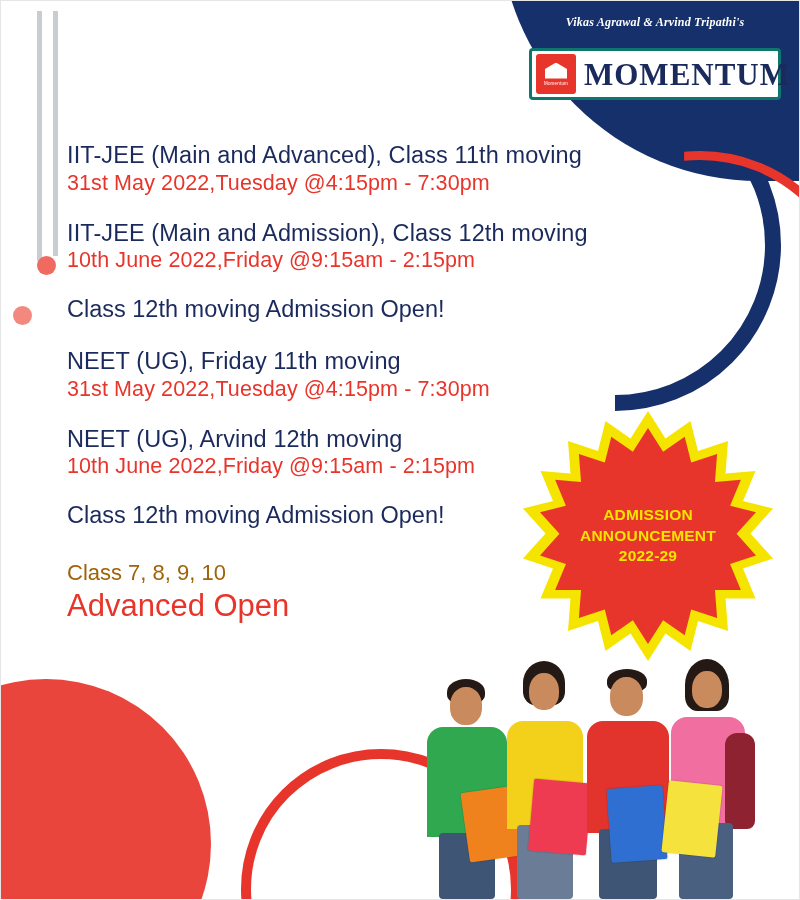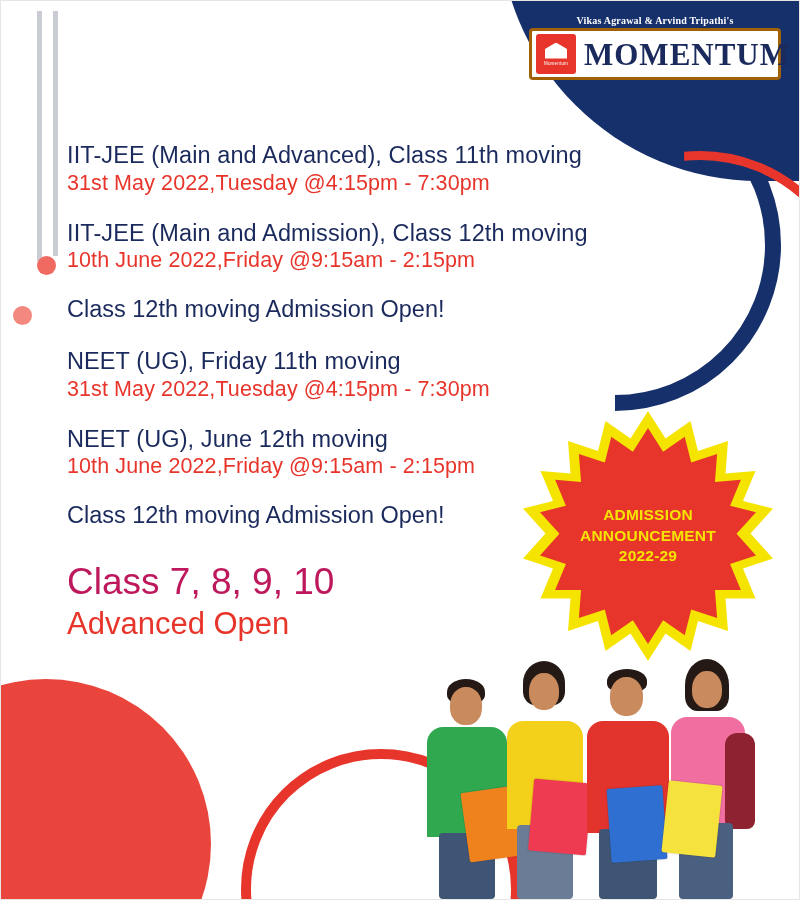--- a/index.html
+++ b/index.html
@@ -86,31 +86,32 @@
   
   .logo-wrap {
     position: absolute;
     top: 14px;
     right: 18px;
     width: 252px;
     text-align: center;
   }
   .logo-tagline {
     font-family: "Liberation Serif", serif;
+    font-style: italic;
     font-weight: bold;
-    font-size: 10px;
+    font-size: 12px;
     color: #ffffff;
     letter-spacing: .2px;
-    margin-bottom: 2px;
+    margin-bottom: 18px;
   }
   .logo-box {
     display: flex;
     align-items: center;
     background: #ffffff;
-    border: 3px solid #a16207;
+    border: 3px solid #0f766e;
     border-radius: 4px;
     padding: 3px 8px 3px 4px;
     box-sizing: border-box;
   }
   .logo-mark {
     width: 40px;
     height: 40px;
     background: #e8352b;
     border-radius: 3px;
     display: flex;
@@ -177,22 +178,22 @@
     line-height: 1.25;
     letter-spacing: .1px;
   }
   .single-dark {
     font-size: 23.5px;
     color: #1b2a5c;
     margin-bottom: 24px;
   }
   .final-block { margin-top: 30px; }
   .final-dark {
-    font-size: 37px;
-    color: #be185d;
+    font-size: 22px;
+    color: #a16207;
     line-height: 1.25;
   }
   .final-red {
     font-size: 31px;
     color: #e8352b;
     line-height: 1.25;
   }
 
   
   .burst {
@@ -317,21 +318,21 @@
     </div>
 
     <div class="single-dark">Class 12th moving Admission Open!</div>
 
     <div class="block">
       <div class="line-dark">NEET (UG), Friday 11th moving</div>
       <div class="line-red">31st May 2022,Tuesday @4:15pm - 7:30pm</div>
     </div>
 
     <div class="block">
-      <div class="line-dark">NEET (UG), June 12th moving</div>
+      <div class="line-dark">NEET (UG), Arvind 12th moving</div>
       <div class="line-red">10th June 2022,Friday @9:15am - 2:15pm</div>
     </div>
 
     <div class="single-dark">Class 12th moving Admission Open!</div>
 
     <div class="final-block">
       <div class="final-dark">Class 7, 8, 9, 10</div>
       <div class="final-red">Advanced Open</div>
     </div>
   </div>

